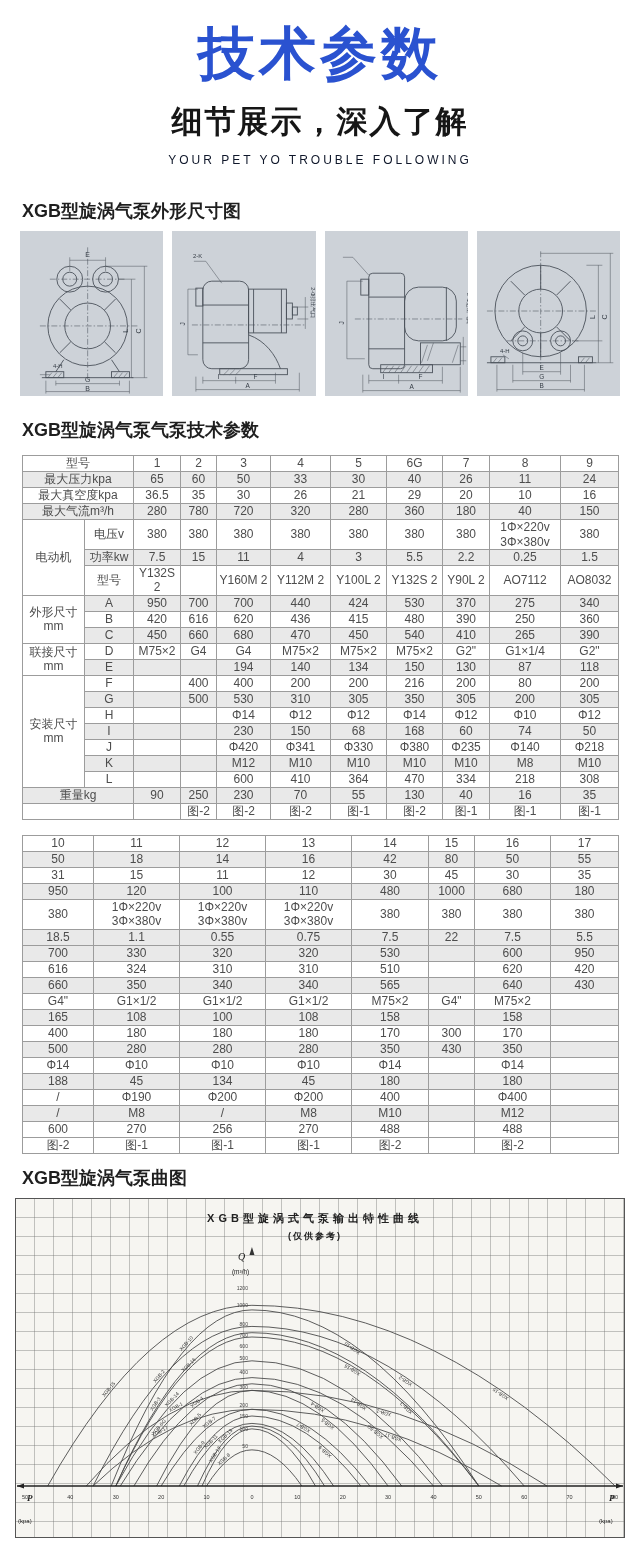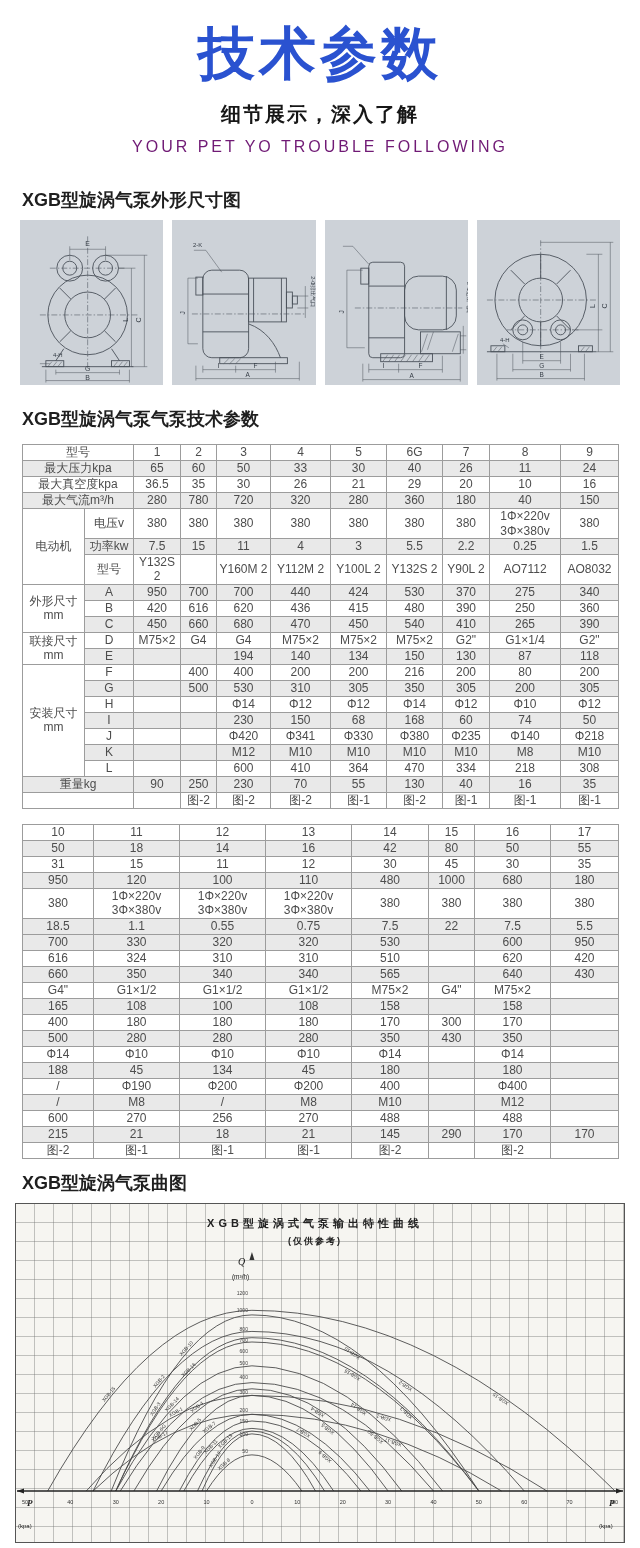--- a/index.html
+++ b/index.html
@@ -6,22 +6,22 @@
   html,body { margin:0; padding:0; }
   body {
     width:640px; height:1548px; overflow:hidden;
     background:#ffffff;
     font-family:"Liberation Sans", sans-serif;
     color:#333;
   }
   
   .hero { text-align:center; padding-top:21px; }
   .hero-title { font-size:57px; font-weight:bold; letter-spacing:4px; line-height:64px; color:#2a52d0; }
-  .hero-sub { font-size:20px; font-weight:600; letter-spacing:2px; color:#161616; margin-top:16px; }
-  .hero-tag { font-size:16px; color:#701a75; letter-spacing:3px; margin-top:10px; }
+  .hero-sub { font-size:31px; font-weight:600; letter-spacing:2px; color:#161616; margin-top:16px; }
+  .hero-tag { font-size:12px; color:#0f172a; letter-spacing:3px; margin-top:10px; }
   
   .section-title { font-size:18px; font-weight:bold; color:#1f1f1f; margin:0 0 8px 22px; }
   .st1 { margin-top:32px; }
   .st2 { margin-top:22px; margin-bottom:13px; }
   .st3 { margin-top:12px; margin-bottom:8px; }
   
   .drawings { display:flex; gap:9px; margin:0 20px; }
   .panel { flex:1; height:165px; background:#cdd2d8; }
   .panel svg { display:block; width:100%; height:165px; }
   .draw line, .draw path, .draw rect, .draw circle { stroke:#4a515a; fill:none; }
@@ -702,30 +702,20 @@
       </tr>
       <tr>
         <td>600</td>
         <td>270</td>
         <td>256</td>
         <td>270</td>
         <td>488</td>
         <td></td>
         <td>488</td>
         <td></td>
-      </tr>
-      <tr class="shade">
-        <td>215</td>
-        <td>21</td>
-        <td>18</td>
-        <td>21</td>
-        <td>145</td>
-        <td>290</td>
-        <td>170</td>
-        <td>170</td>
       </tr>
       <tr>
         <td>图-2</td>
         <td>图-1</td>
         <td>图-1</td>
         <td>图-1</td>
         <td>图-2</td>
         <td></td>
         <td>图-2</td>
         <td></td>

